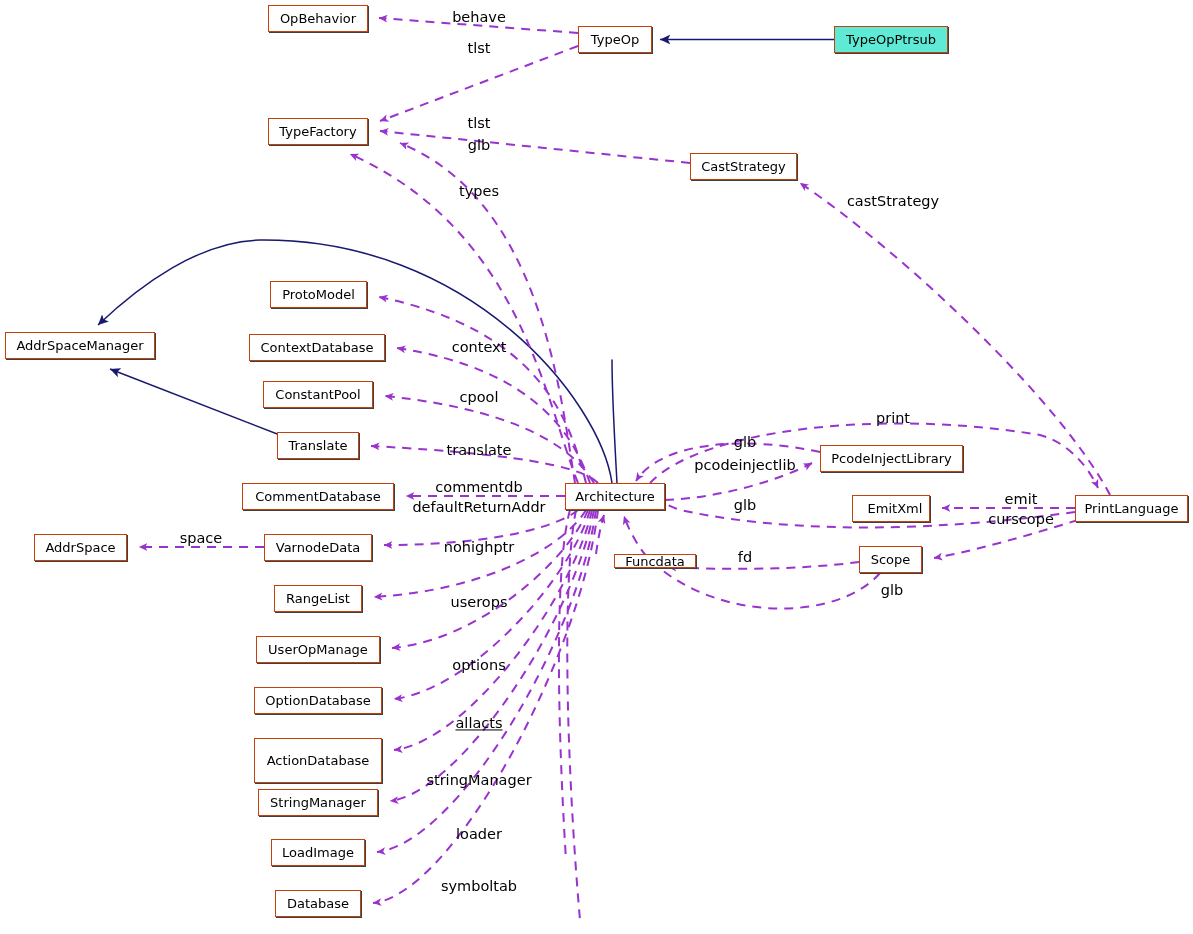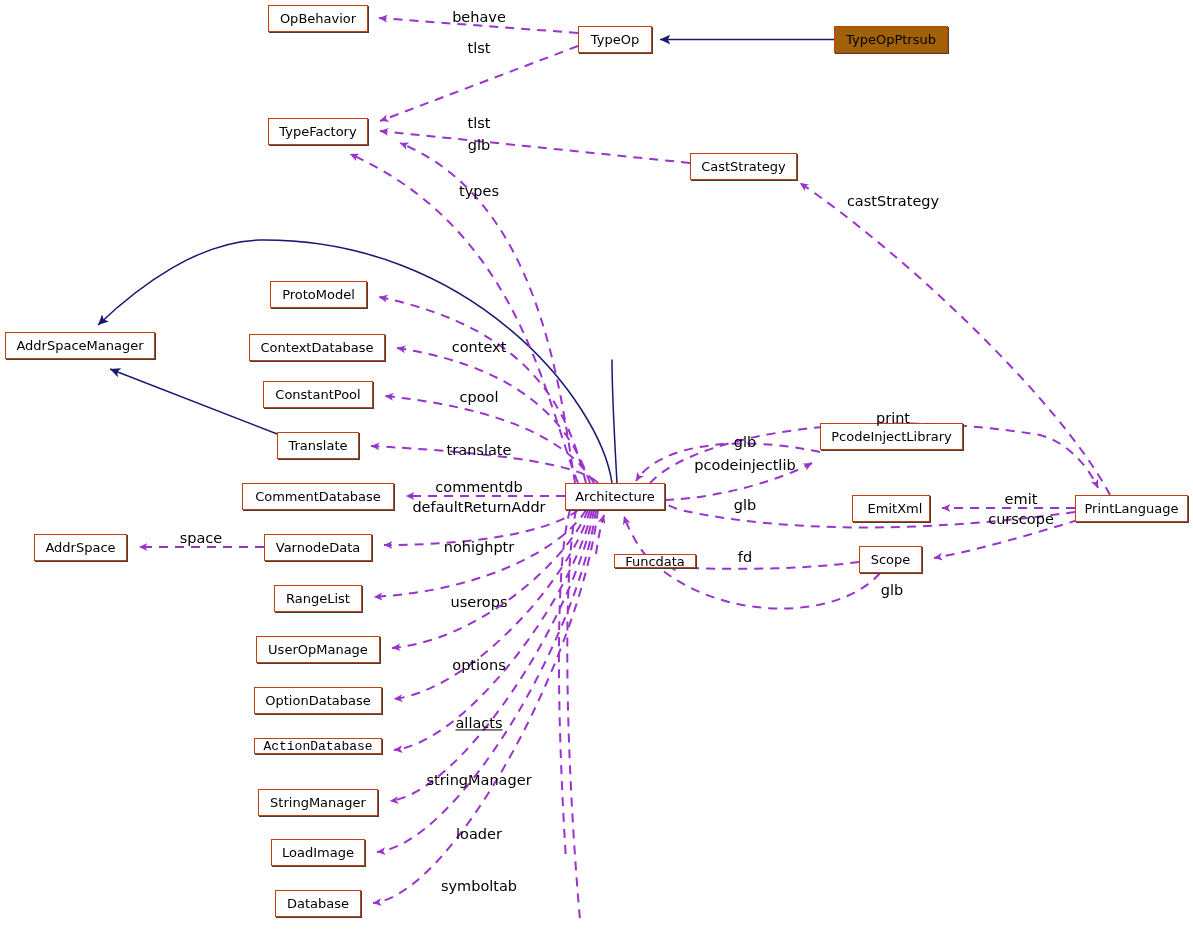--- a/index.html
+++ b/index.html
@@ -30,21 +30,21 @@
     color: #000000;
     font-size: 13px;
     line-height: 1;
     display: flex;
     align-items: center;
     justify-content: center;
     white-space: nowrap;
     box-shadow: 1px 1px 0 0 #404040;
   }
   .node.highlight {
-    background: #a16207;
+    background: #5eead4;
   }
   .edge-label {
     position: absolute;
     font-size: 14.5px;
     color: #000000;
     white-space: nowrap;
     line-height: 1.18;
     text-align: center;
     transform: translate(-50%, -50%);
     pointer-events: none;
@@ -130,21 +130,21 @@
   </div>
   <div class="node" style="left:249px; top:334px; width:136px; height:27px;">
     <span>ContextDatabase</span>
   </div>
   <div class="node" style="left:263px; top:381px; width:110px; height:27px;">
     <span>ConstantPool</span>
   </div>
   <div class="node" style="left:277px; top:432px; width:82px; height:27px;">
     <span>Translate</span>
   </div>
-  <div class="node" style="left:820px; top:423px; width:143px; height:27px;">
+  <div class="node" style="left:820px; top:445px; width:143px; height:27px;">
     <span>PcodeInjectLibrary</span>
   </div>
   <div class="node" style="left:242px; top:483px; width:152px; height:27px;">
     <span>CommentDatabase</span>
   </div>
   <div class="node" style="left:565px; top:483px; width:100px; height:27px;">
     <span>Architecture</span>
   </div>
   <div class="node" style="left:852px; top:495px; width:78px; height:27px;padding-left:8px;">
     <span>EmitXml</span>
@@ -166,21 +166,21 @@
   </div>
   <div class="node" style="left:274px; top:585px; width:88px; height:27px;">
     <span>RangeList</span>
   </div>
   <div class="node" style="left:256px; top:636px; width:124px; height:27px;">
     <span>UserOpManage</span>
   </div>
   <div class="node" style="left:254px; top:687px; width:128px; height:27px;">
     <span>OptionDatabase</span>
   </div>
-  <div class="node" style="left:254px; top:738px; width:128px; height:16px;font-family:Liberation Mono, monospace;">
+  <div class="node" style="left:254px; top:738px; width:128px; height:45px;">
     <span>ActionDatabase</span>
   </div>
   <div class="node" style="left:258px; top:789px; width:120px; height:27px;">
     <span>StringManager</span>
   </div>
   <div class="node" style="left:271px; top:839px; width:94px; height:27px;justify-content:center;">
     <span>LoadImage</span>
   </div>
   <div class="node" style="left:275px; top:890px; width:86px; height:27px;">
     <span>Database</span>

